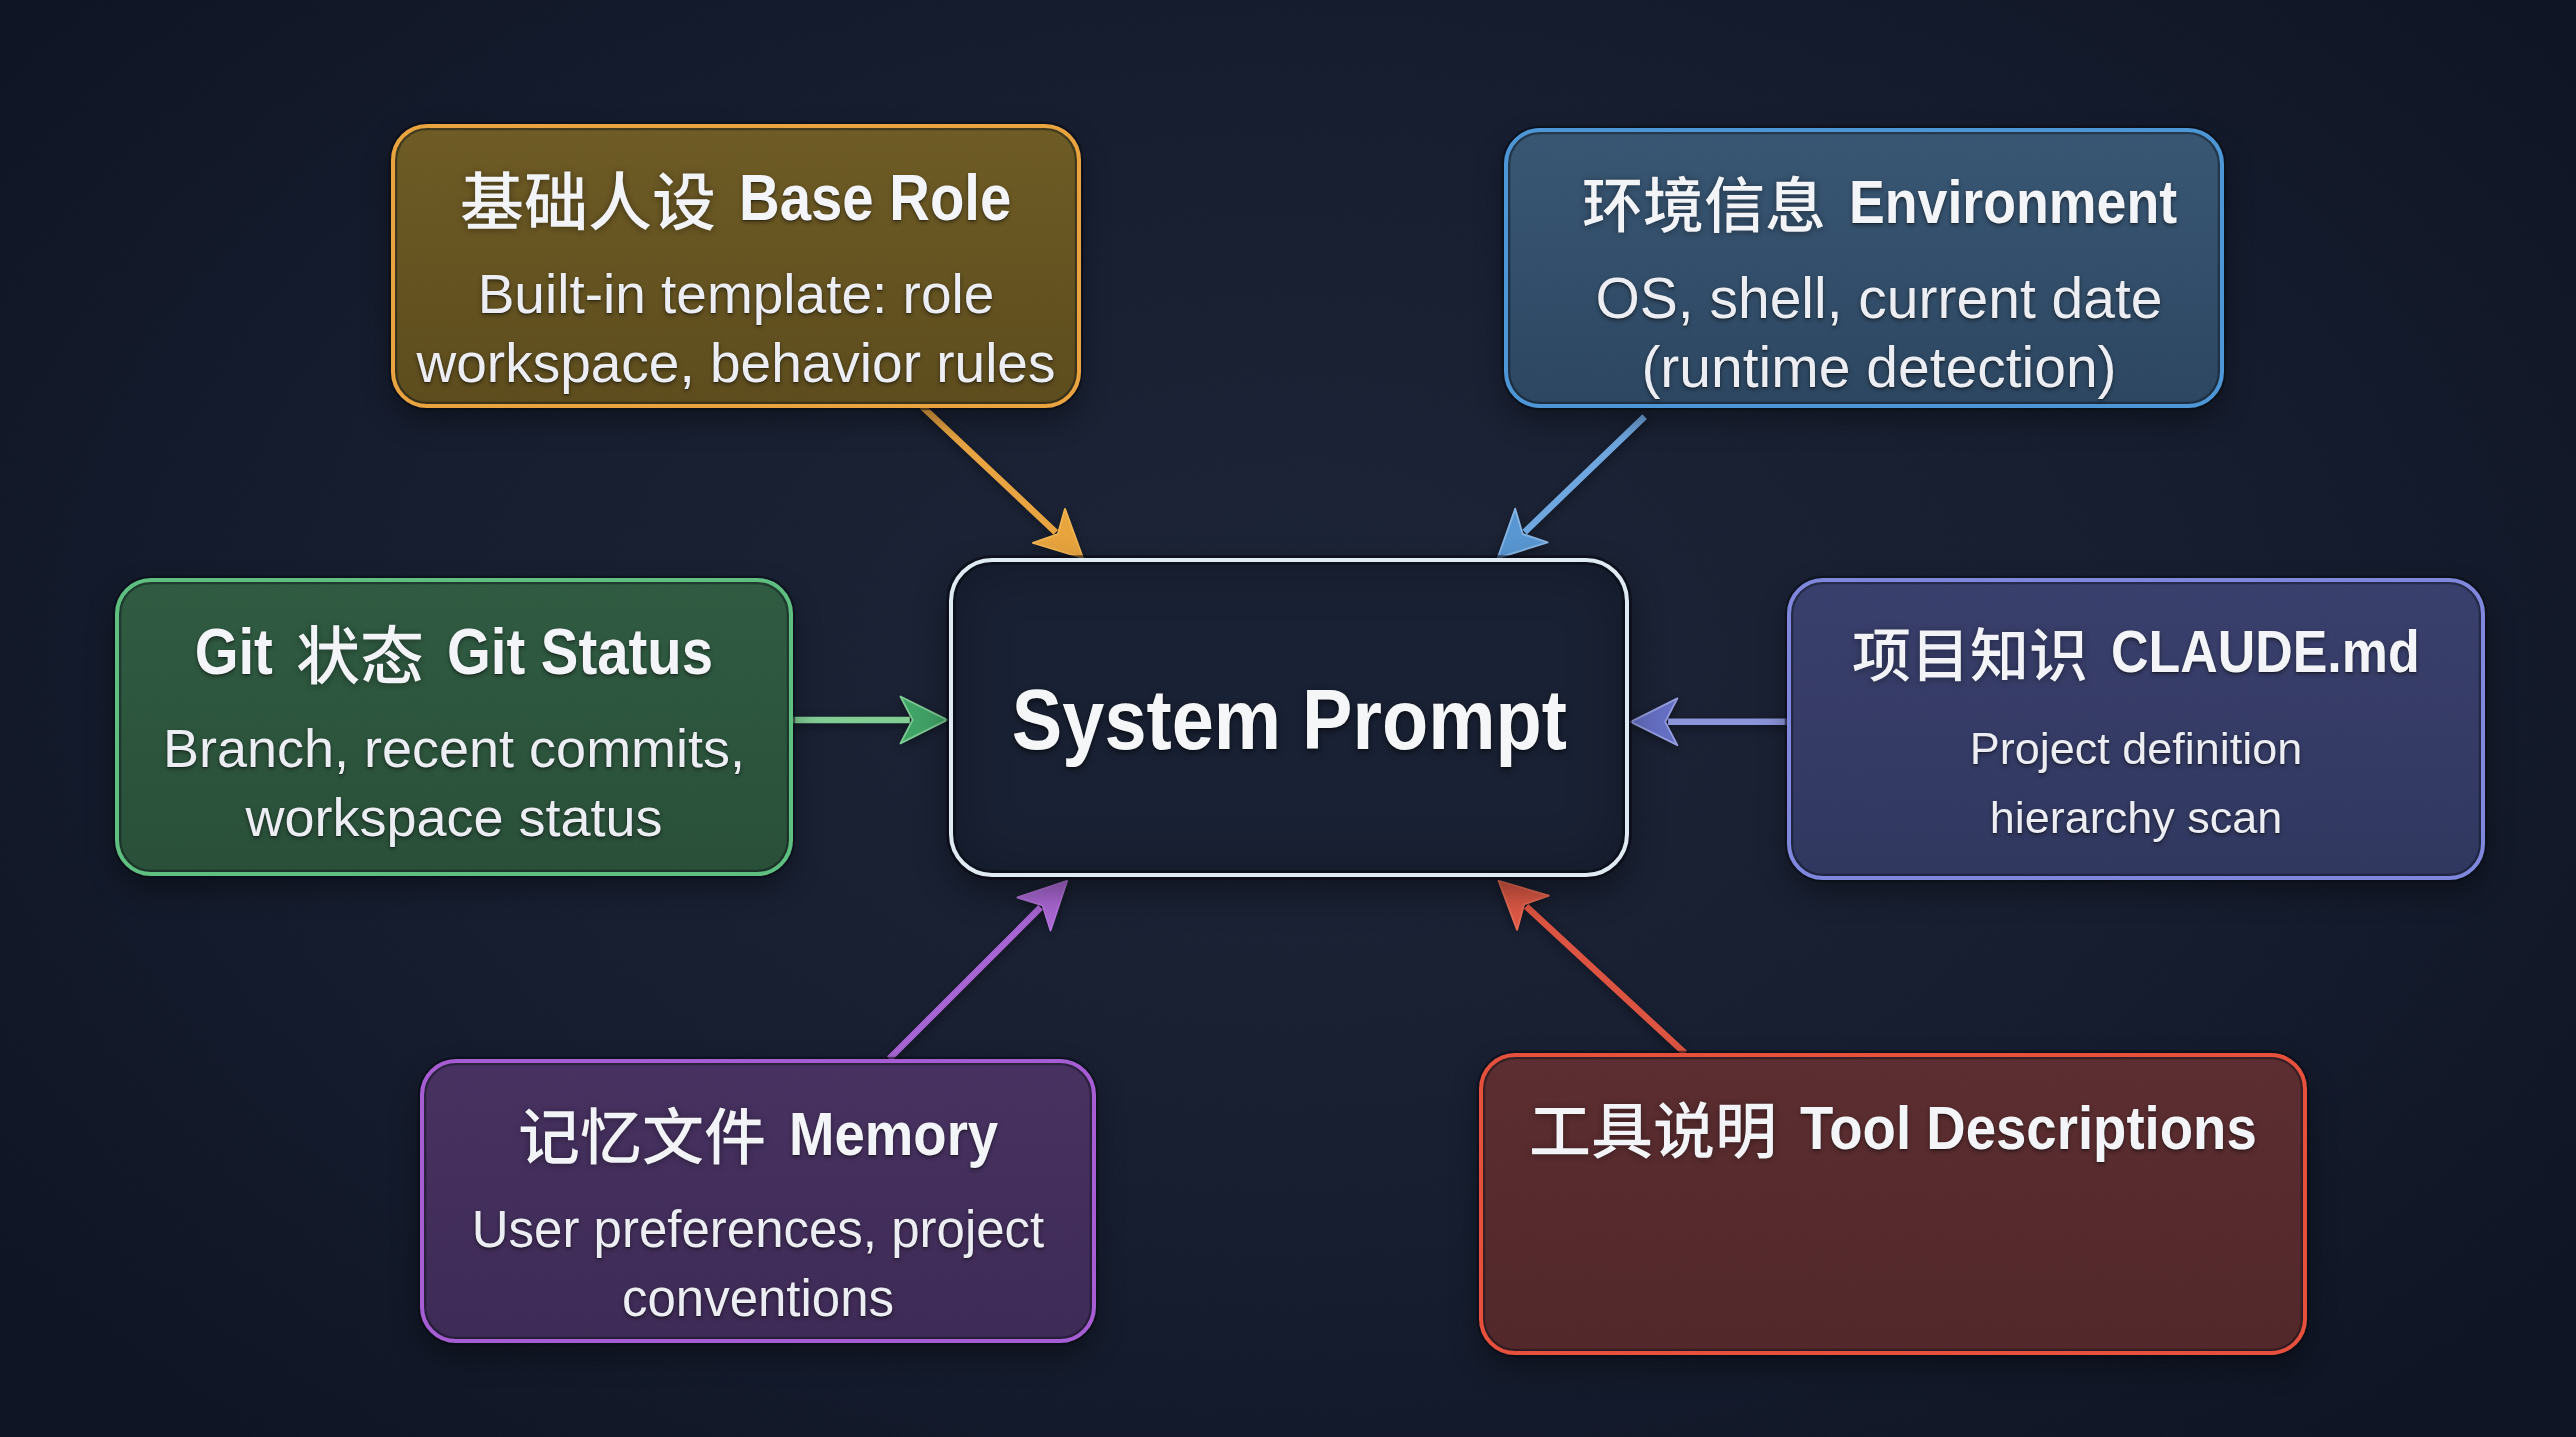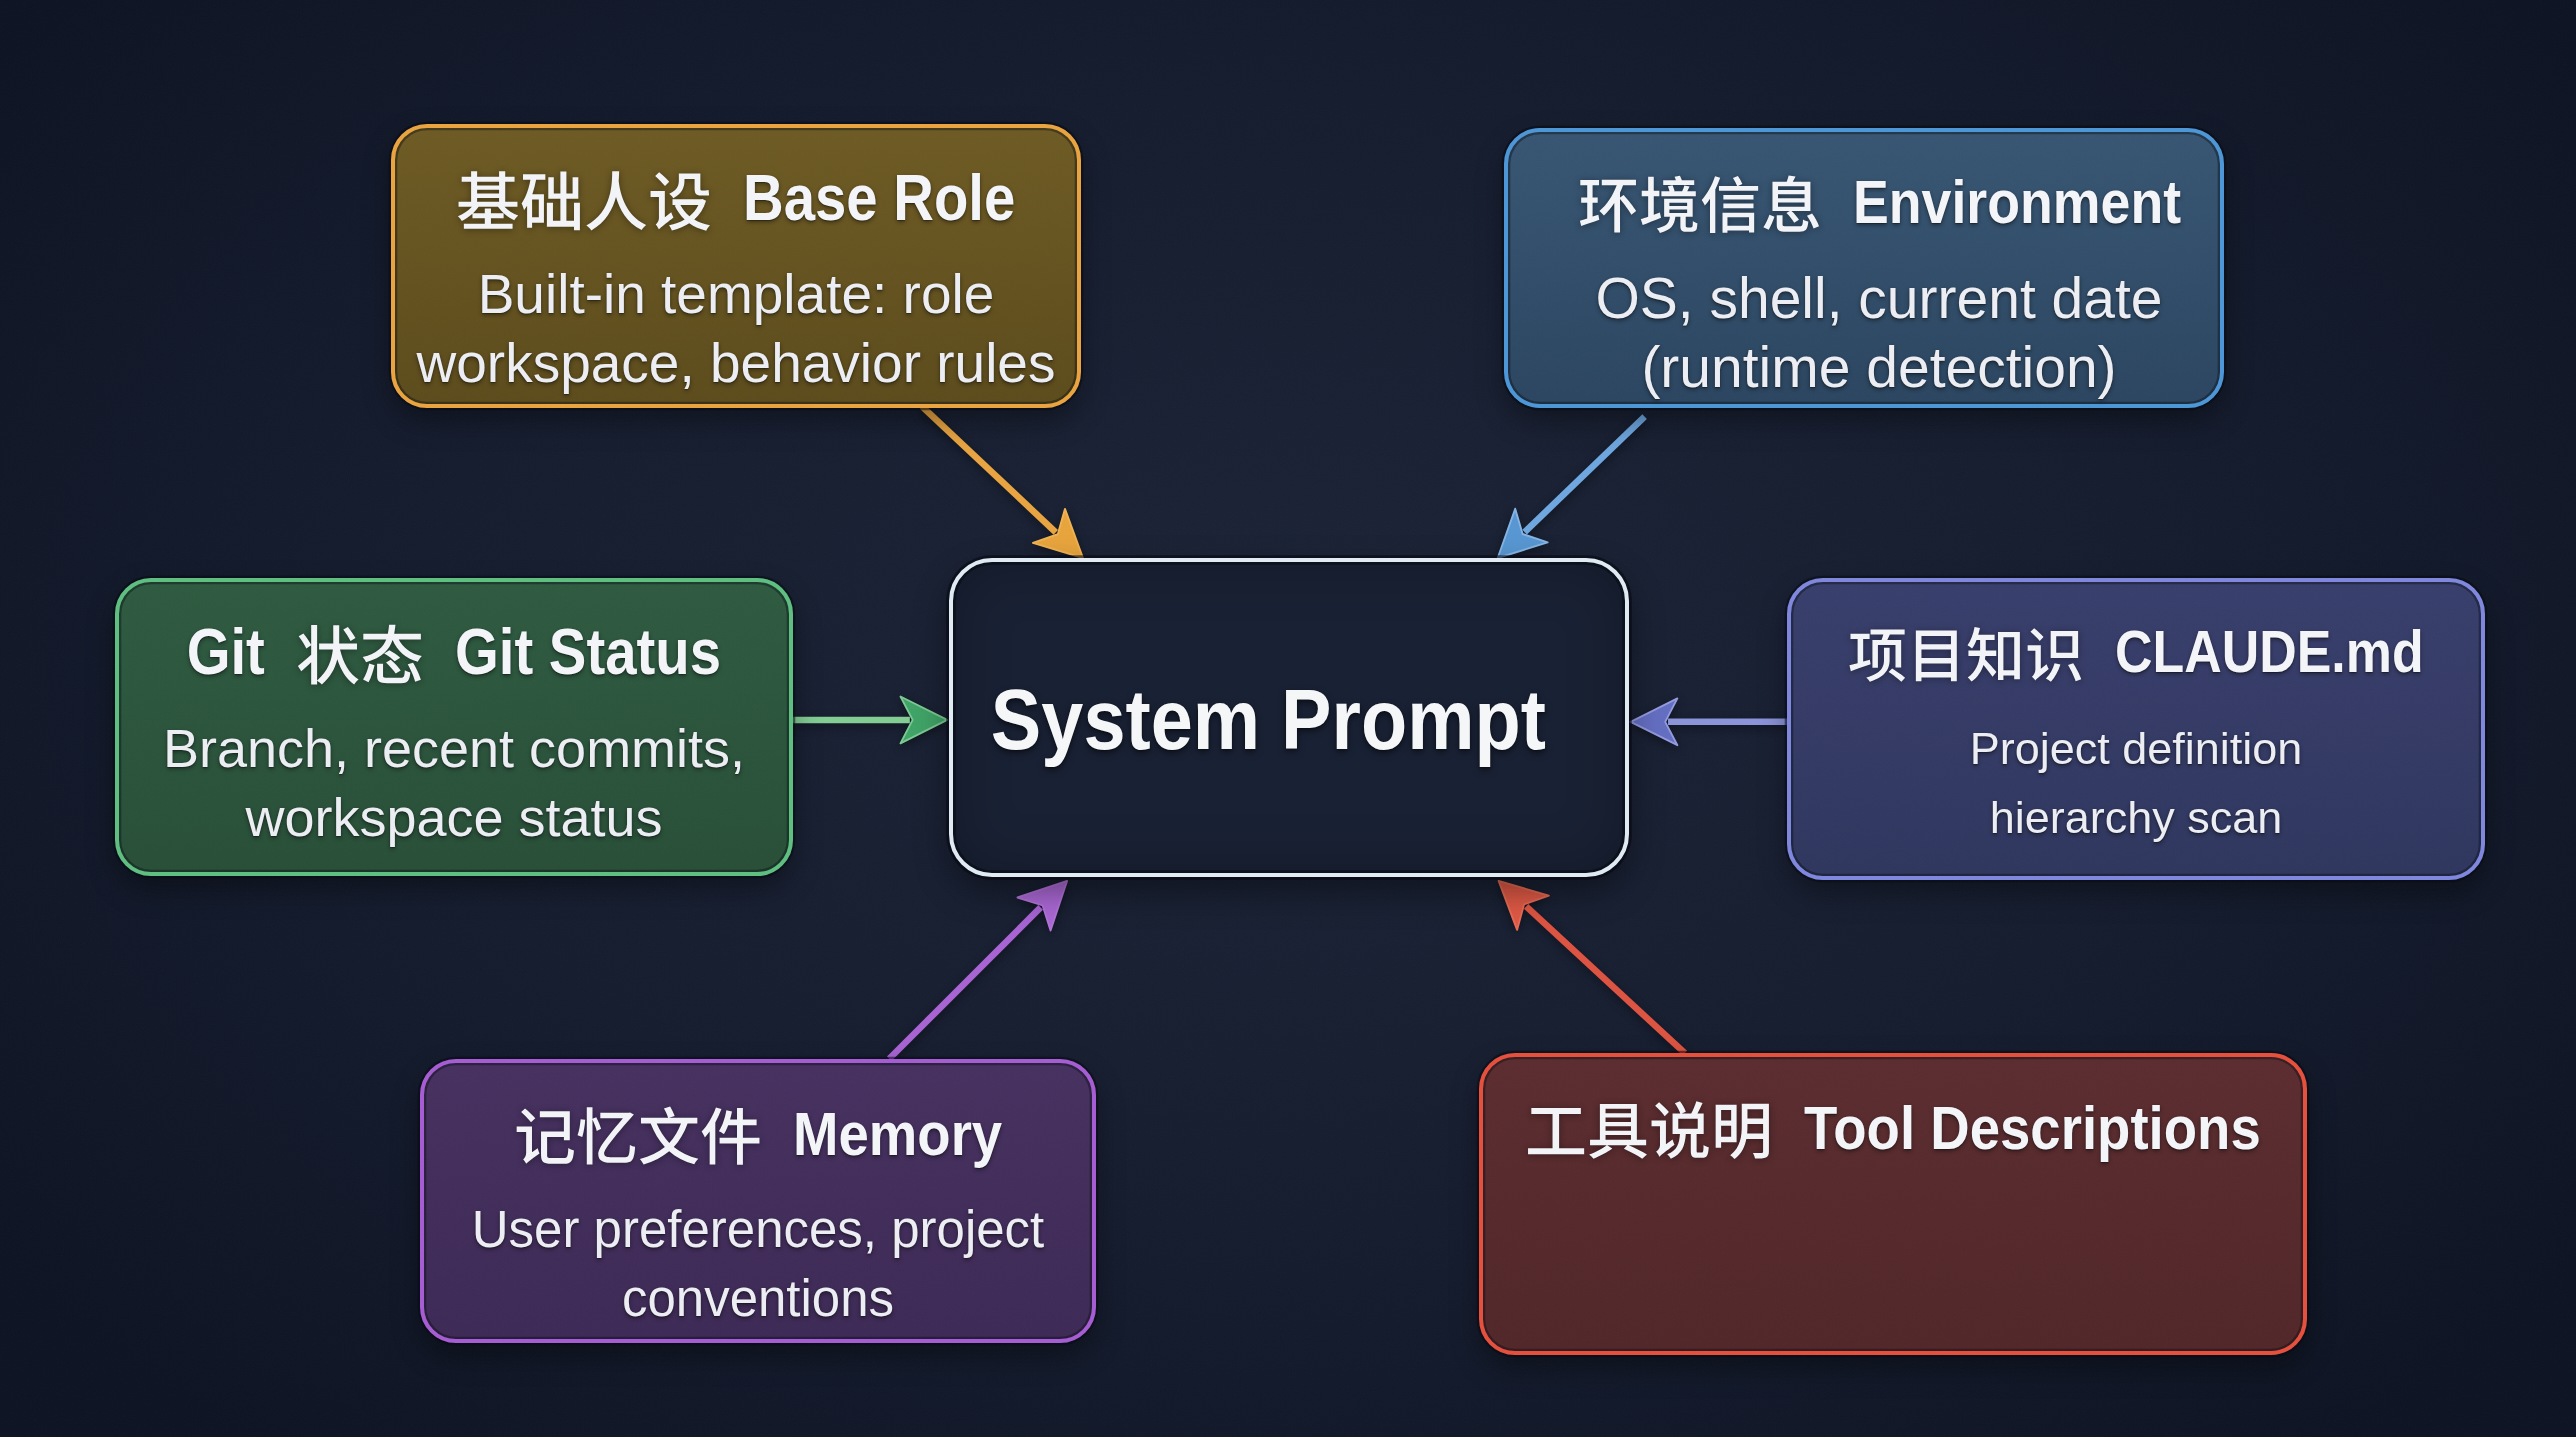--- a/index.html
+++ b/index.html
@@ -40,21 +40,21 @@
   .node-environment       { left: 1504px; top: 128px;  width: 720px; height: 280px; padding-left: 30px; --fs-title: 61px; --fs-desc: 57px; }
   .node-git-status        { left: 115px;  top: 578px;  width: 678px; height: 298px; --fs-title: 64px; --fs-desc: 54px; }
   .node-claude-md         { left: 1787px; top: 578px;  width: 698px; height: 302px; --fs-title: 59px; --fs-desc: 45px; }
   .node-memory            { left: 420px;  top: 1059px; width: 676px; height: 284px; --fs-title: 62px; --fs-desc: 51px; }
   .node-tool-descriptions { left: 1479px; top: 1053px; width: 828px; height: 302px; --fs-title: 62px; --fs-desc: 54px; }
 
   .title {
     display: flex;
     align-items: baseline;
     justify-content: center;
-    gap: 31px;
+    gap: 23px;
     color: #f4f5f8;
     font-size: var(--fs-title, 64px);
     font-weight: 700;
     line-height: 71px;
     height: 71px;
     white-space: nowrap;
     text-shadow: 0 1.9px 4.7px rgba(0,0,0,0.45), 0 0.9px 0.9px rgba(0,0,0,0.3);
   }
   .title .zh {
     height: 1em;
@@ -78,21 +78,21 @@
     left: 949px; top: 558px; width: 680px; height: 319px;
     border: 4.7px solid var(--border, #dfeaf2);
     border-radius: 43px;
     background: var(--fill, #192134);
     box-shadow:
       0 0 0 2.8px rgba(6, 9, 18, 0.6),
       0 15px 34px rgba(0, 0, 0, 0.4),
       inset 0 0 0 2.8px rgba(6, 9, 18, 0.55),
       inset 0 0 56px rgba(0, 0, 0, 0.25);
     display: flex;
-    align-items: flex-start;
+    align-items: center;
     justify-content: center;
     padding-top: 0;
   }
   .center-label {
     color: #f5f6f8;
     font-size: 86px;
     font-weight: 700;
     white-space: nowrap;
     text-shadow: 0 2.8px 7.5px rgba(0,0,0,0.5), 0 0.9px 1.9px rgba(0,0,0,0.35);
     transform: scaleX(0.88) translateY(1.9px);

